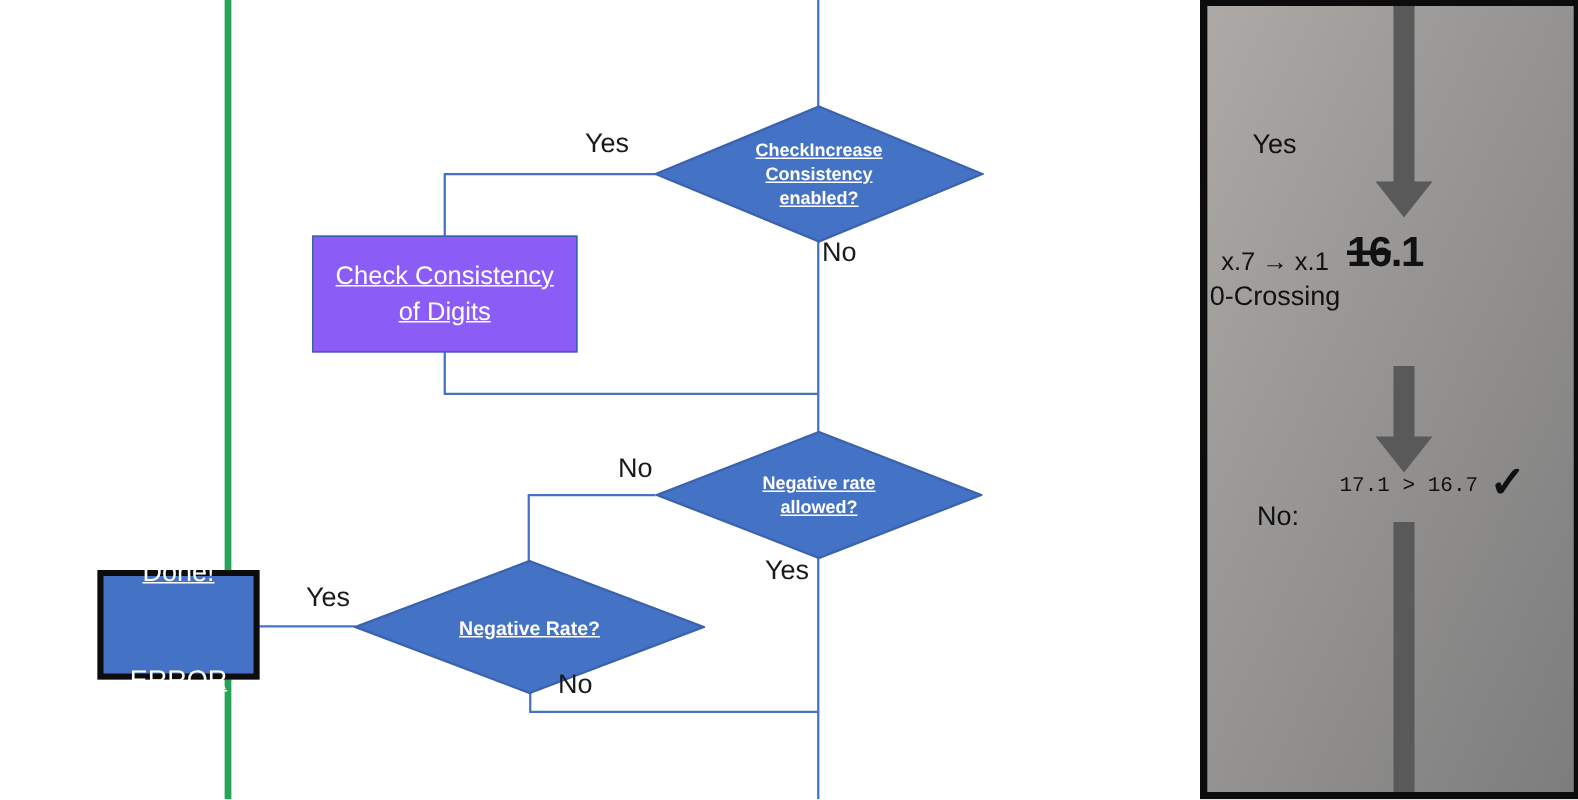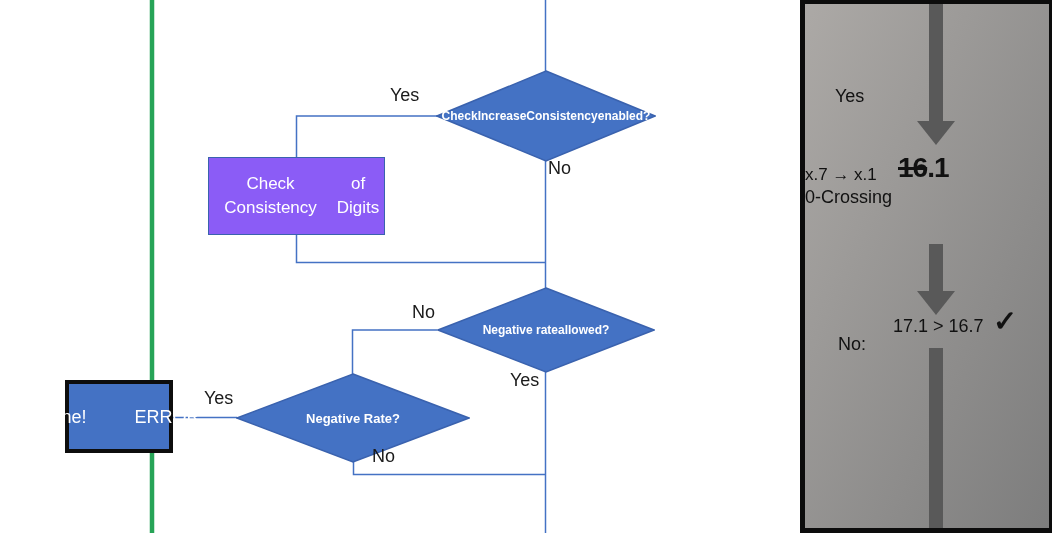--- a/index.html
+++ b/index.html
@@ -6,22 +6,22 @@
   .canvas{
     position:relative;width:1052px;height:533px;overflow:hidden;background:#ffffff;
     font-family:"Liberation Sans",sans-serif;
   }
   .layer{position:absolute;left:0;top:0;width:100%;height:100%;}
   
   .node{position:absolute;}
   .node .shape{position:absolute;left:0;top:0;width:100%;height:100%;}
   .node .txt{
     position:absolute;left:0;top:0;width:100%;height:100%;
-    display:flex;flex-direction:row;align-items:center;justify-content:center;
-    color:#ffffff;text-align:center;
+    display:flex;flex-direction:column;align-items:center;justify-content:center;
+    color:#ffffff;text-align:center;text-decoration:underline;
   }
   .diamond-txt{font-size:12px;font-weight:600;line-height:16px;}
   .diamond-txt-lg{font-size:13px;font-weight:600;line-height:17px;}
   .proc{
     background:#8b5cf6;border:1px solid #3a62ae;box-sizing:border-box;
   }
   .proc .txt{font-size:17px;line-height:24px;}
   .done{
     background:#4472c4;border:4px solid #0d0d0d;box-sizing:border-box;
   }
@@ -30,26 +30,26 @@
     position:absolute;font-size:18px;color:#1a1a1a;white-space:nowrap;
   }
   
   .panel{
     position:absolute;left:800px;top:0;width:252px;height:533px;box-sizing:border-box;
     border-style:solid;border-color:#0c0c0c;border-width:4px 3px 5px 5px;
     background:linear-gradient(to bottom right,#aca9a6,#7d7d7d);
   }
   .panel .abs{position:absolute;color:#111;}
   .p-yes{left:30px;top:82px;font-size:18px;}
-  .p-note{left:0px;top:160px;width:90px;text-align:left;font-size:17px;line-height:22px;}
+  .p-note{left:0px;top:160px;width:90px;text-align:center;font-size:17px;line-height:22px;}
   .p-note .l2{font-size:18px;}
   .p-nums{left:93px;top:142px;font-size:28px;line-height:44px;font-weight:600;letter-spacing:-1px;}
   .strike{text-decoration:line-through;text-decoration-thickness:3px;}
   .p-no{left:33px;top:330px;font-size:18px;}
-  .p-cmp{left:88px;top:312px;font-size:18px;}
+  .p-cmp{left:88px;top:312px;font-size:14px;font-family:Liberation Mono, monospace;}
   .p-check{left:188px;top:300px;font-size:29px;font-weight:bold;}
 </style>
 </head>
 <body>
 
 <div class="canvas">
 
   <svg class="layer" width="1052" height="533" viewBox="0 0 1052 533">
     <path d="M152 0 V533" stroke="#27a457" stroke-width="4.5" fill="none"></path>
     <g stroke="#4472c4" stroke-width="1.5" fill="none">

